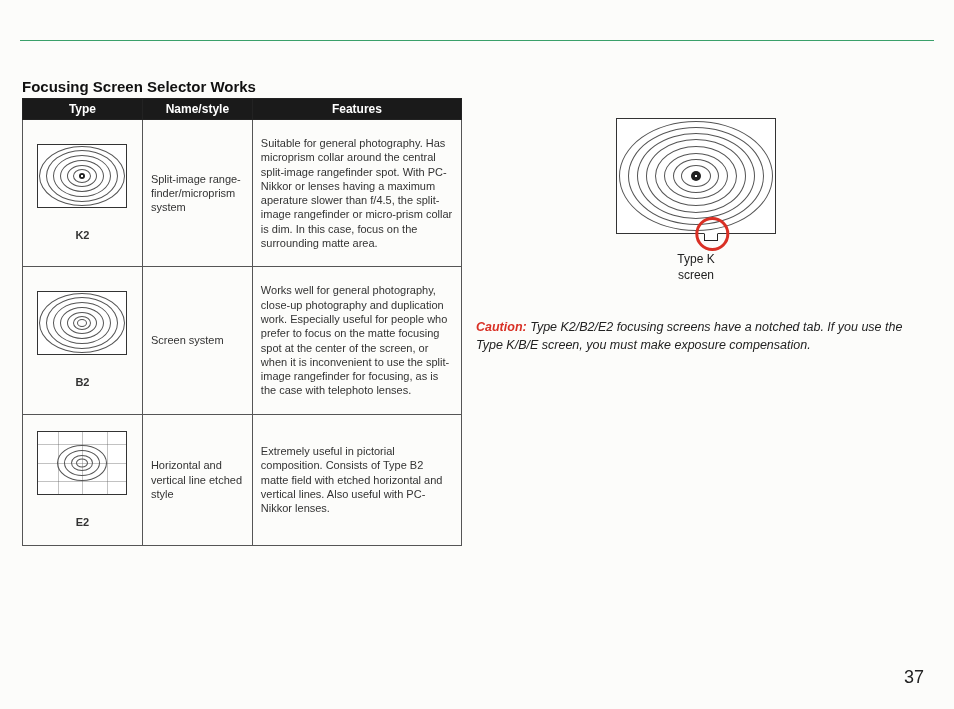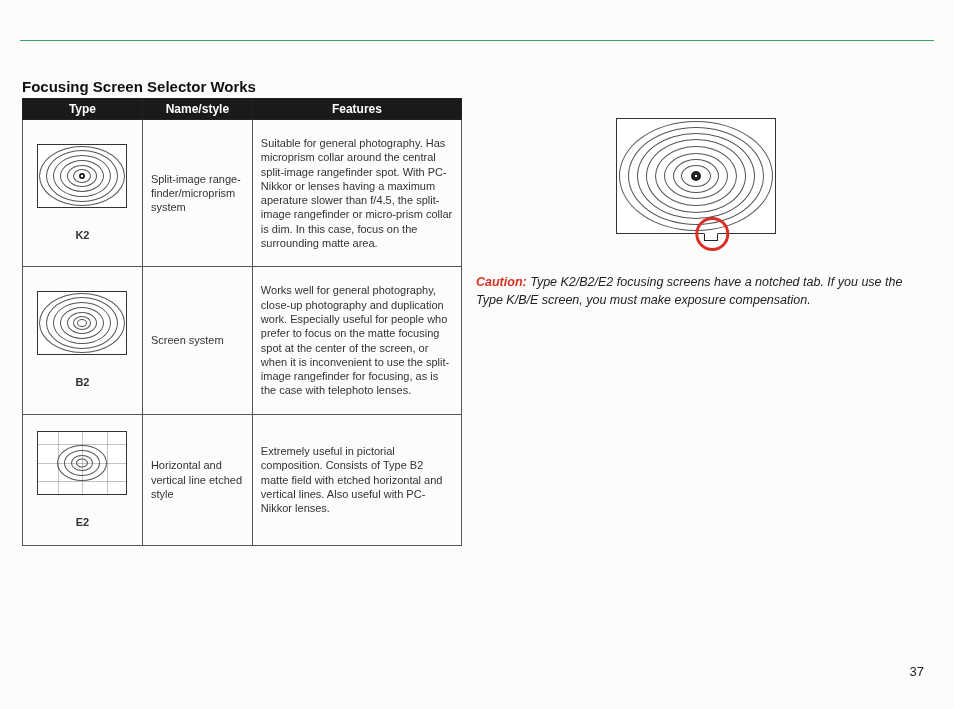--- a/index.html
+++ b/index.html
@@ -181,23 +181,23 @@
     font-style: italic;
     line-height: 1.4;
     color: #222;
   }
   .caution .caution-word {
     color: #d93025;
     font-weight: bold;
   }
   .page-number {
     position: absolute;
-    bottom: 30px;
+    bottom: 21px;
     right: 30px;
-    font-size: 13px;
+    font-size: 18px;
     color: #222;
   }
 </style>
 </head>
 <body>
 
 <div class="top-rule"></div>
 
 <h1 class="page-title">Focusing Screen Selector Works</h1>
 
@@ -288,20 +288,24 @@
             <span style="width:100px;height:74px;"></span>
             <span style="width:82px;height:60px;"></span>
             <span style="width:64px;height:46px;"></span>
             <span style="width:46px;height:34px;"></span>
             <span style="width:30px;height:22px;"></span>
           </div>
           <div class="center-dot white-in" style="width:10px;height:10px;"></div>
           <div class="notch-tab"></div>
           <div class="red-circle"></div>
         </div>
+        <div class="diag-label">
+          <span>Type K</span><br>
+          <span>screen</span>
+        </div>
       </div>
 
     </div>
 
     <p class="caution">
       <span class="caution-word">Caution:</span>
       <span>Type K2/B2/E2 focusing screens have a notched tab. If you use the Type K/B/E screen, you must make exposure compensation.</span>
     </p>
   </div>
 </div>

